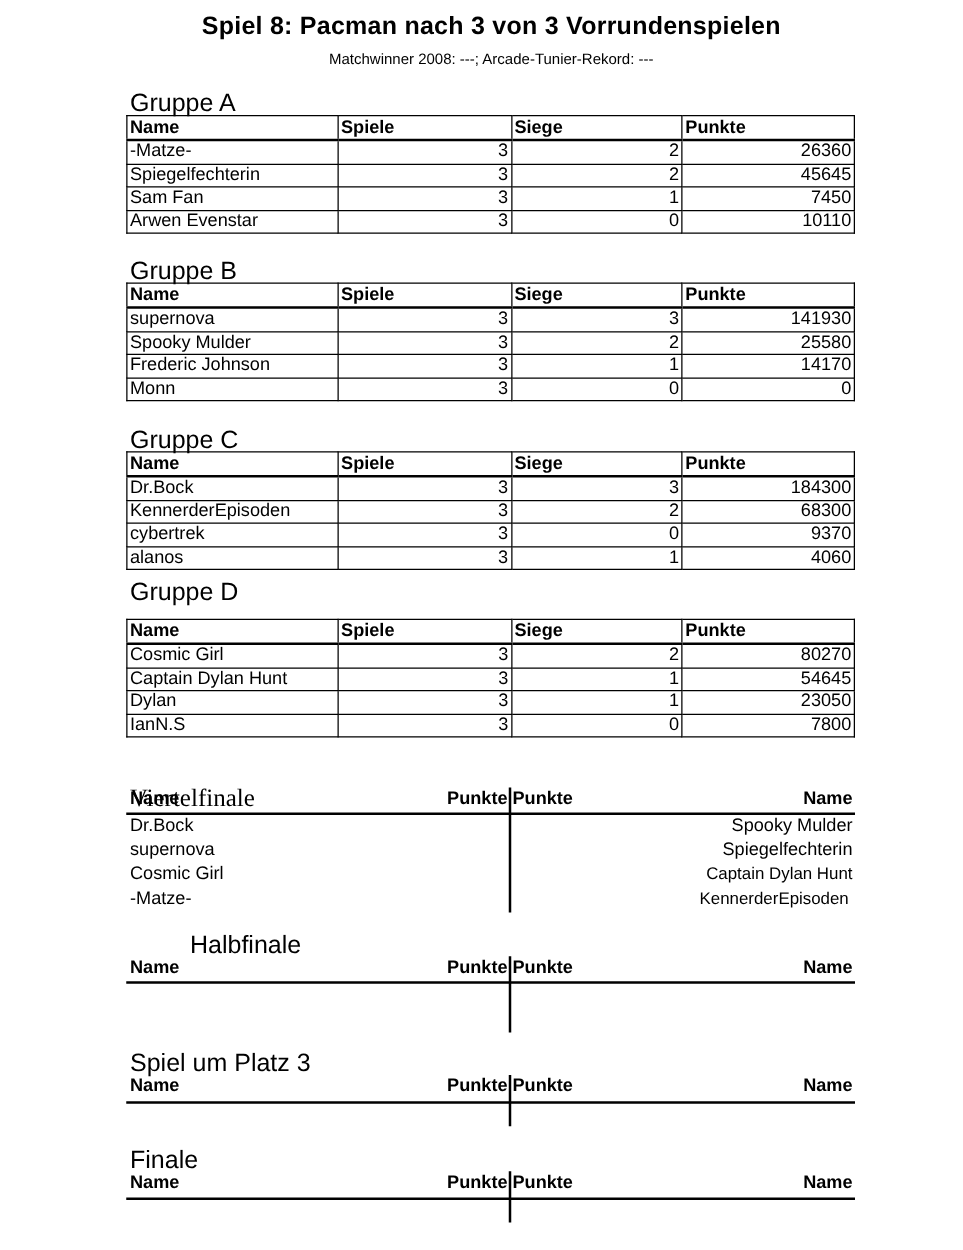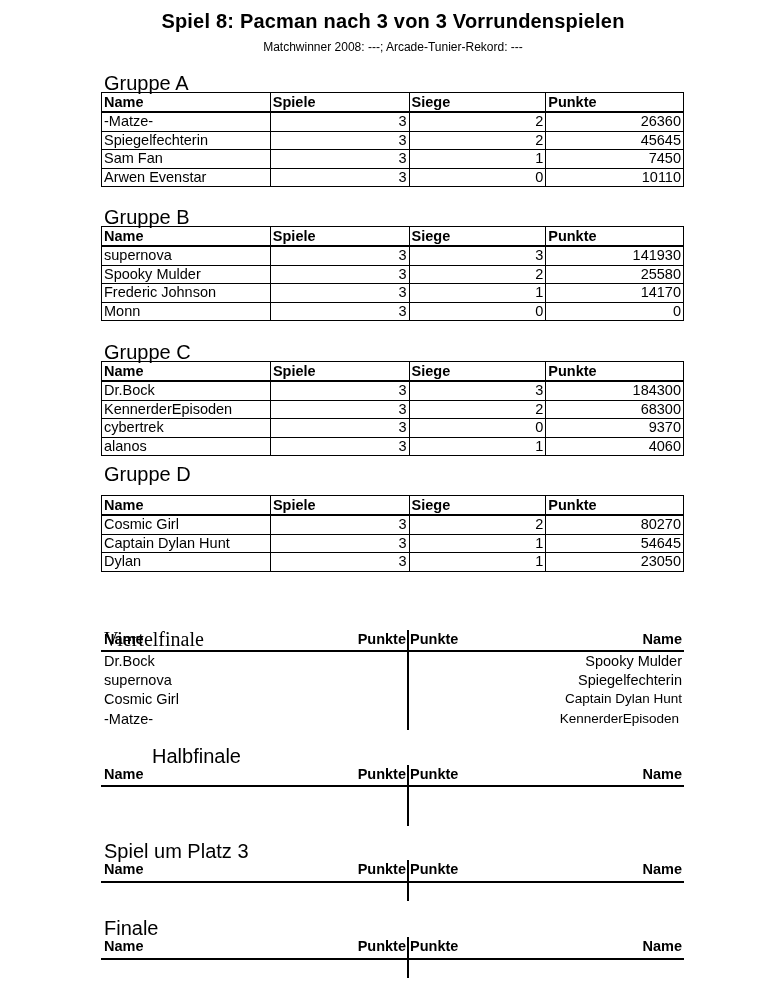--- a/index.html
+++ b/index.html
@@ -214,20 +214,26 @@
         <td class="num">3</td>
         <td class="num">1</td>
         <td class="num">54645</td>
       </tr>
     <tr>
         <td>Dylan</td>
         <td class="num">3</td>
         <td class="num">1</td>
         <td class="num">23050</td>
       </tr>
+    <tr>
+        <td>IanN.S</td>
+        <td class="num">3</td>
+        <td class="num">0</td>
+        <td class="num">7800</td>
+      </tr>
   </tbody>
 </table>
 
 <div class="section-label" style="top:631px;font-family:Liberation Serif, serif;">Viertelfinale</div>
 <div class="ko" style="top:630px;">
   <div class="ko-head">
     <span class="n1">Name</span>
     <span class="p1">Punkte</span>
     <span class="p2">Punkte</span>
     <span class="n2">Name</span>

